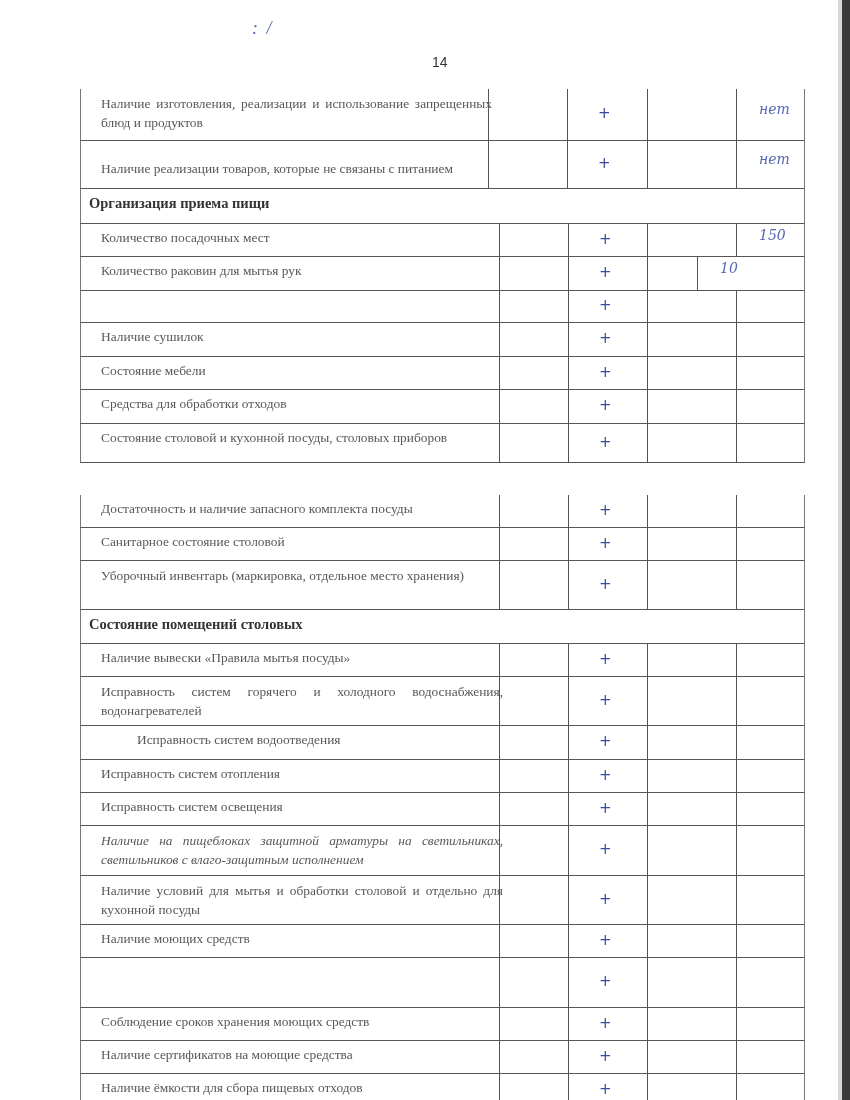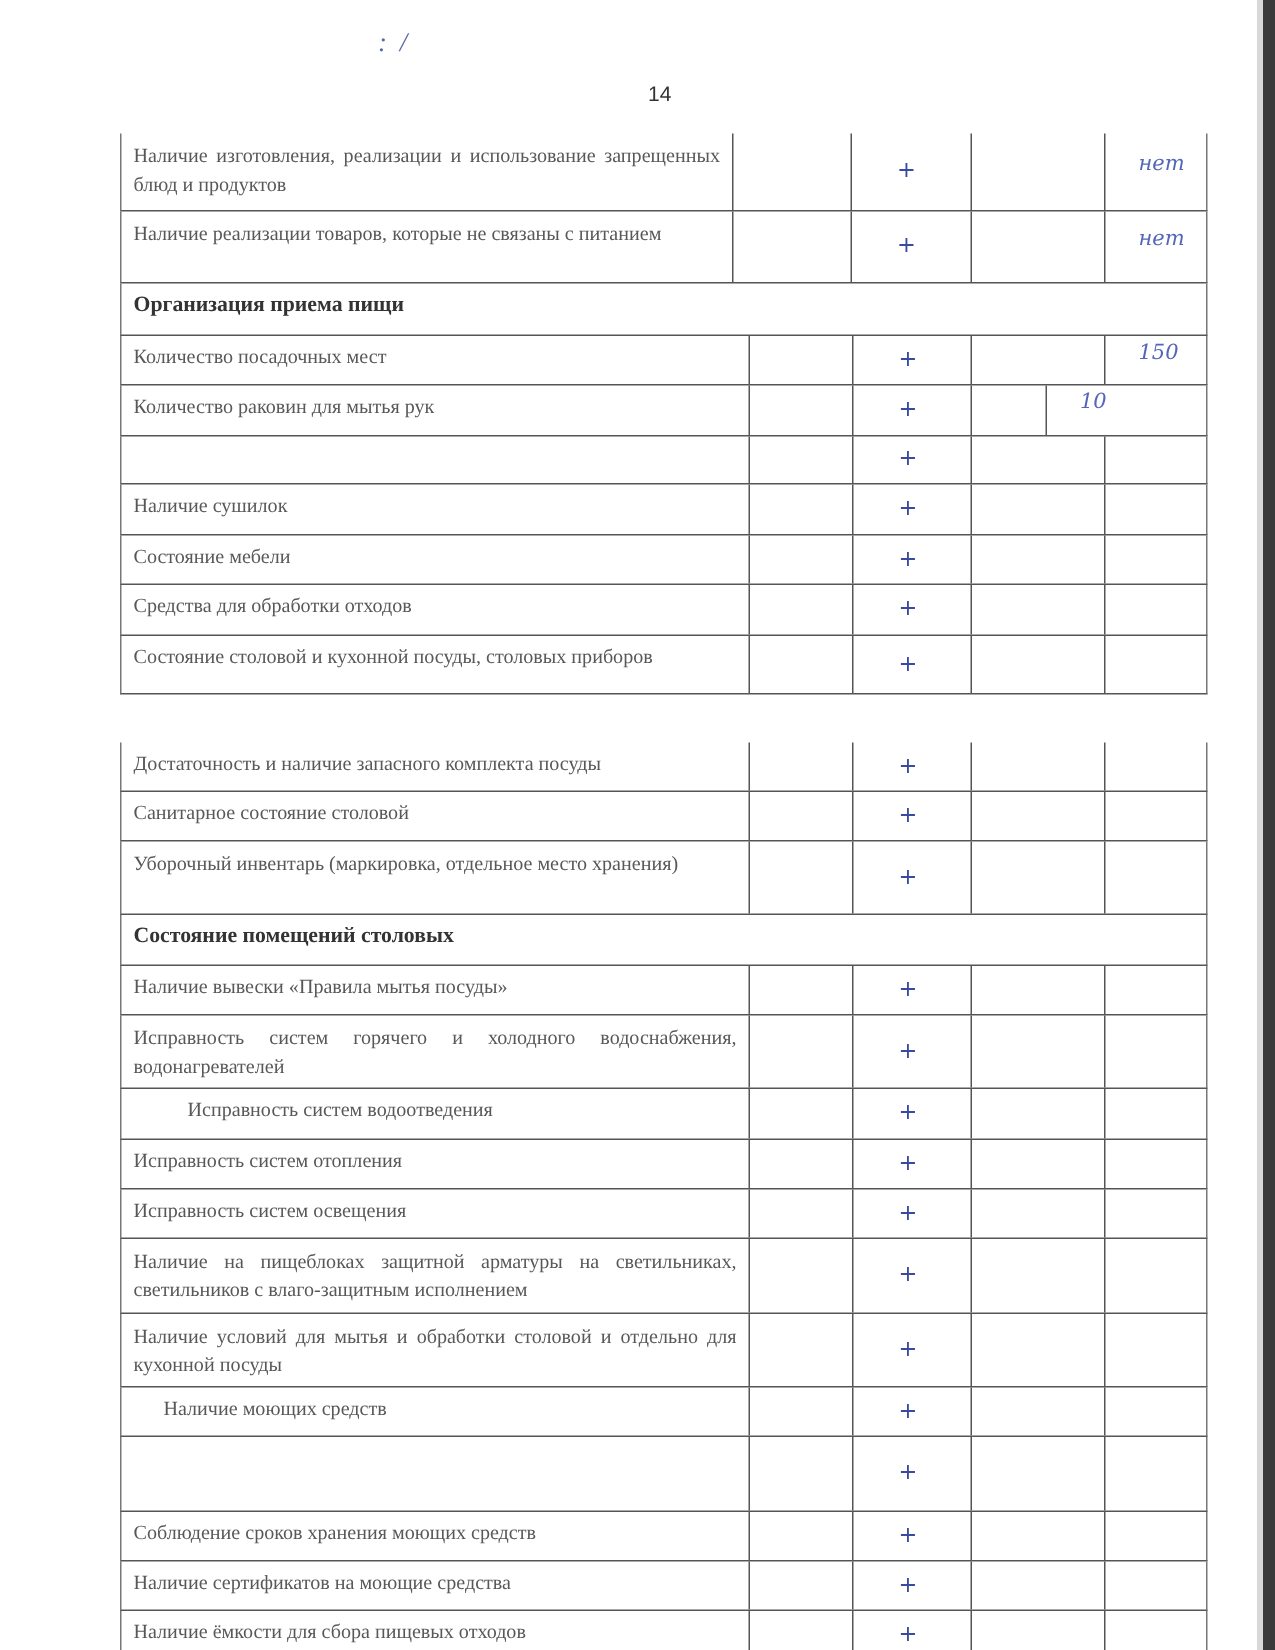--- a/index.html
+++ b/index.html
@@ -9,21 +9,21 @@
   }
   .scan-bar { position: absolute; left: 842px; top: 0; width: 8px; height: 1100px; background: #3a3a3a; }
   .scan-bar-light { position: absolute; left: 838px; top: 0; width: 4px; height: 1100px; background: #d8d8d8; }
   .stamp-marks { position: absolute; left: 252px; top: 18px; font-size: 18px; color: #5a6aa8; font-style: italic; letter-spacing: 2px; }
   .page-number { position: absolute; left: 432px; top: 54px; font-family: "Liberation Sans", "DejaVu Sans", sans-serif; font-size: 14px; color: #333; }
 
   .tbl { position: absolute; left: 80px; top: 89px; width: 725px; }
   .row { position: relative; border-left: 1px solid #777; border-right: 1px solid #777; border-bottom: 1.5px solid #555; box-sizing: border-box; }
   .row:first-child { border-top: 0; }
   .cell { position: absolute; top: 0; bottom: 0; box-sizing: border-box; }
-  .c-text { left: 0; padding: 4px 8px 0 8px; font-size: 13.4px; line-height: 19px; color: #585858; text-align: justify; }
+  .c-text { left: 12px; padding: 4px 8px 0 8px; font-size: 13.4px; line-height: 19px; color: #585858; text-align: justify; }
   .c-b { border-left: 1px solid #555; }
   .mark { position: absolute; font-family: "DejaVu Sans", sans-serif; color: #3a4aa0; font-size: 15px; }
   .hand { position: absolute; font-family: "DejaVu Serif", serif; font-style: italic; color: #5566b8; font-size: 14px; }
   .section { padding: 6px 8px 0 8px; font-weight: bold; font-size: 14.5px; color: #333; }
 </style>
 </head>
 <body>
 
 <div class="scan-bar-light"></div>
 <div class="scan-bar"></div>
@@ -37,21 +37,21 @@
       <div class="cell c-b" style="left: 407px; width: 79px;"></div>
       <div class="cell c-b" style="left: 486px; width: 80px;">
         <span class="mark" style="left: 30px; top: 15px;">+</span>
       </div>
       <div class="cell c-b" style="left: 566px; width: 89px;"></div>
       <div class="cell c-b" style="left: 655px; width: 69px;">
         <span class="hand" style="left: 22px; top: 12px;">нет</span>
       </div>
     </div>
     <div class="row" style="height: 48px;">
-      <div class="cell c-text" style="width: 407px; padding-top: 5px;">Наличие реализации товаров, которые не связаны с питанием</div>
+      <div class="cell c-text" style="width: 407px; padding-top: 5px; margin-top: 13px;">Наличие реализации товаров, которые не связаны с питанием</div>
       <div class="cell c-b" style="left: 407px; width: 79px;"></div>
       <div class="cell c-b" style="left: 486px; width: 80px;">
         <span class="mark" style="left: 30px; top: 13px;">+</span>
       </div>
       <div class="cell c-b" style="left: 566px; width: 89px;"></div>
       <div class="cell c-b" style="left: 655px; width: 69px;">
         <span class="hand" style="left: 22px; top: 10px;">нет</span>
       </div>
     </div>
     <div class="row" style="height: 35px;">
@@ -192,39 +192,39 @@
     <div class="row" style="height: 33px;">
       <div class="cell c-text" style="width: 418px;">Исправность систем освещения</div>
       <div class="cell c-b" style="left: 418px; width: 69px;"></div>
       <div class="cell c-b" style="left: 487px; width: 79px;">
         <span class="mark" style="left: 30px; top: 5.5px;">+</span>
       </div>
       <div class="cell c-b" style="left: 566px; width: 89px;"></div>
       <div class="cell c-b" style="left: 655px; width: 69px;"></div>
     </div>
     <div class="row" style="height: 50px;">
-      <div class="cell c-text" style="width: 418px; padding-top: 5px;">Наличие на пищеблоках защитной арматуры на светильниках, светильников с влаго-защитным исполнением</div>
+      <div class="cell c-text" style="width: 418px; padding-top: 5px; font-style: italic;">Наличие на пищеблоках защитной арматуры на светильниках, светильников с влаго-защитным исполнением</div>
       <div class="cell c-b" style="left: 418px; width: 69px;"></div>
       <div class="cell c-b" style="left: 487px; width: 79px;">
         <span class="mark" style="left: 30px; top: 14px;">+</span>
       </div>
       <div class="cell c-b" style="left: 566px; width: 89px;"></div>
       <div class="cell c-b" style="left: 655px; width: 69px;"></div>
     </div>
     <div class="row" style="height: 49px;">
       <div class="cell c-text" style="width: 418px; padding-top: 5px;">Наличие условий для мытья и обработки столовой и отдельно для кухонной посуды</div>
       <div class="cell c-b" style="left: 418px; width: 69px;"></div>
       <div class="cell c-b" style="left: 487px; width: 79px;">
         <span class="mark" style="left: 30px; top: 13.5px;">+</span>
       </div>
       <div class="cell c-b" style="left: 566px; width: 89px;"></div>
       <div class="cell c-b" style="left: 655px; width: 69px;"></div>
     </div>
     <div class="row" style="height: 33px;">
-      <div class="cell c-text" style="width: 418px; margin-left: 20px;">Наличие моющих средств</div>
+      <div class="cell c-text" style="width: 418px;">Наличие моющих средств</div>
       <div class="cell c-b" style="left: 418px; width: 69px;"></div>
       <div class="cell c-b" style="left: 487px; width: 79px;">
         <span class="mark" style="left: 30px; top: 5.5px;">+</span>
       </div>
       <div class="cell c-b" style="left: 566px; width: 89px;"></div>
       <div class="cell c-b" style="left: 655px; width: 69px;"></div>
     </div>
     <div class="row" style="height: 50px;">
       <div class="cell c-b" style="left: 418px; width: 69px;"></div>
       <div class="cell c-b" style="left: 487px; width: 79px;">

